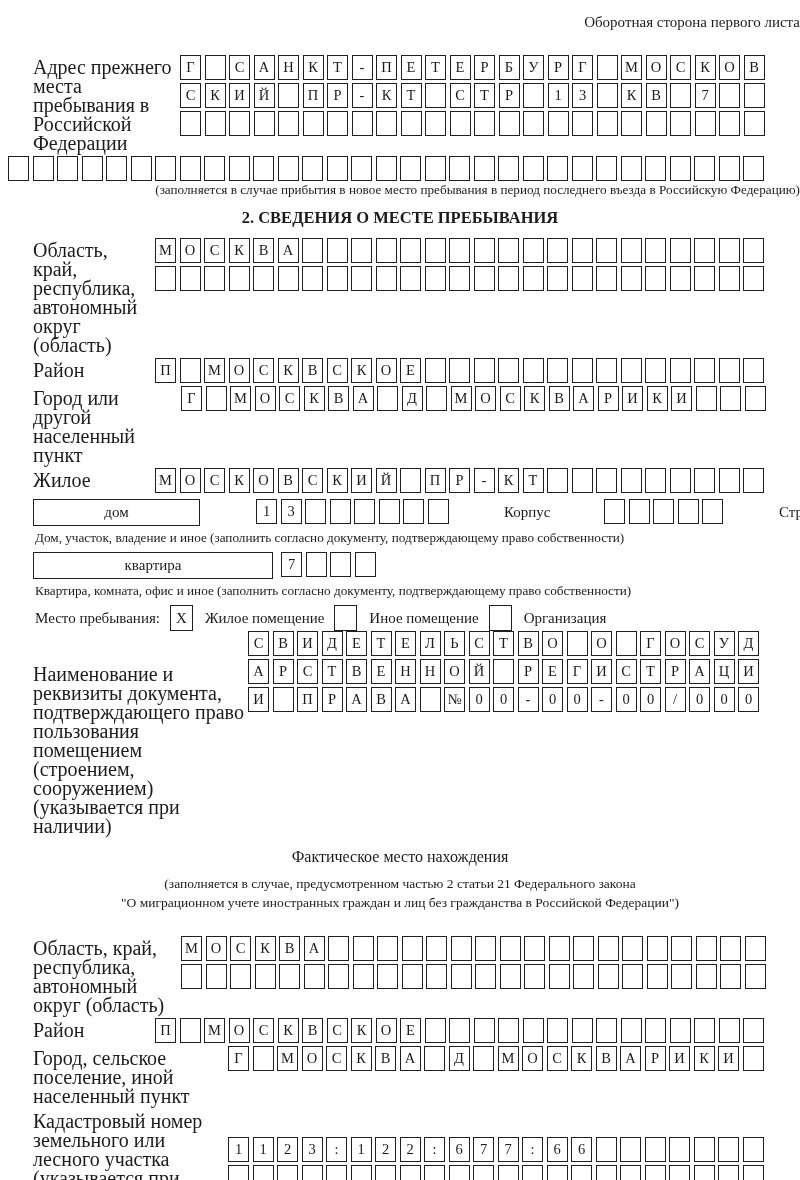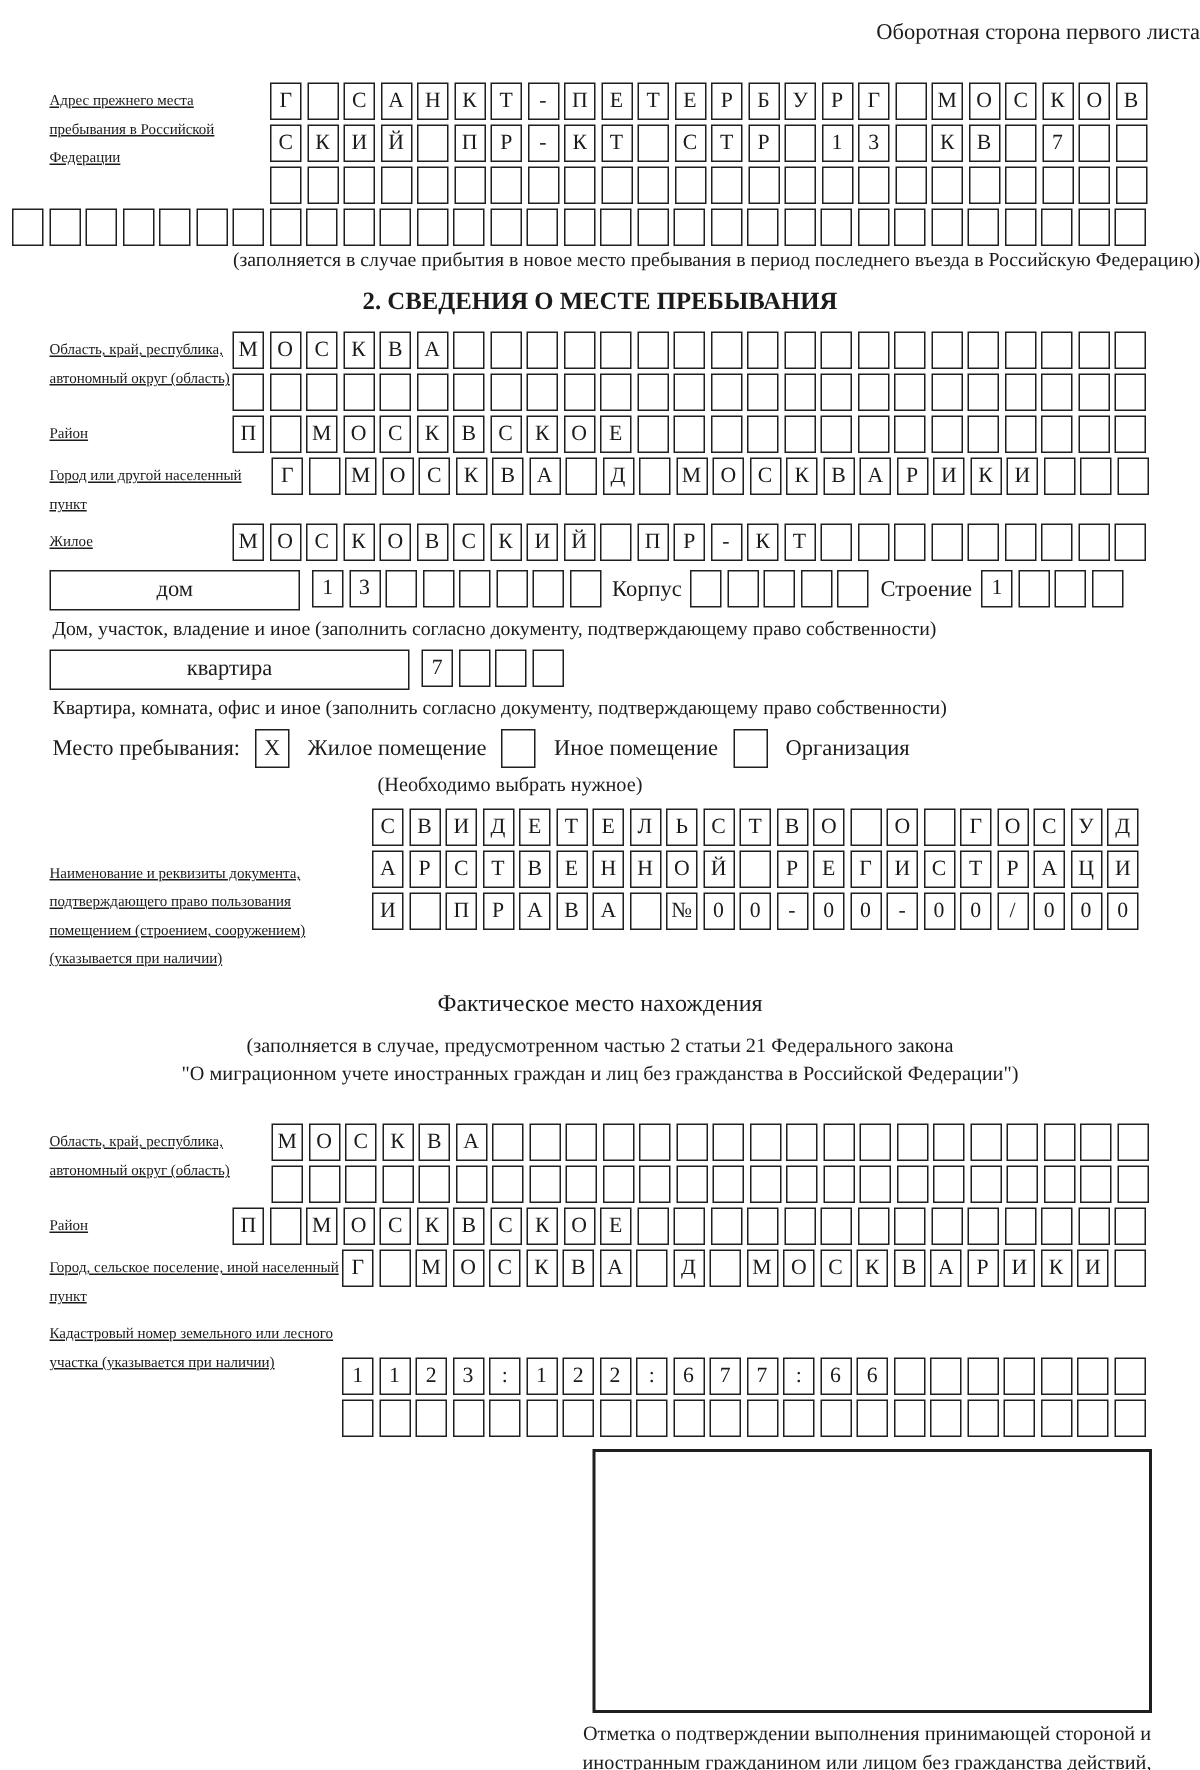--- a/index.html
+++ b/index.html
@@ -1,20 +1,20 @@
 <!DOCTYPE html>
 <html><head>
 <meta charset="utf-8">
 <style>
   html,body{margin:0;padding:0;background:#ffffff;}
   body{width:800px;height:1180px;font-family:"Liberation Serif","DejaVu Serif",serif;color:#1b1b1b;position:relative;overflow:hidden;}
   .page{padding-top:14px;}
   .header-note{text-align:right;font-size:15px;margin-bottom:24px;}
   .frow{display:flex;align-items:flex-start;margin-left:33px;margin-bottom:3px;}
-  .flabel{font-size:10px;line-height:19px;padding-top:3px;flex:none;text-decoration:underline;}
+  .flabel{font-size:20px;line-height:19px;padding-top:3px;flex:none;}
   .w125{width:147px;} .w122{width:122px;} .w148{width:148px;} .w195{width:195px;} .w215{width:215px;margin-top:31px;}
   .rows{flex:none;}
   .boxrow{display:flex;}
   .boxrow + .boxrow{margin-top:3px;}
   .cell{width:21px;height:25px;border:1.5px solid #1f1f1f;box-sizing:border-box;margin-right:3.5px;display:flex;align-items:center;justify-content:center;font-size:14.5px;flex:none;}
   .fullrow{margin-left:8px;margin-top:3px;}
   .caption{font-size:13.2px;line-height:17px;}
   .center{text-align:right;}
   .cap-left{margin-left:35px;margin-top:2px;margin-bottom:6px;}
   .sec-title{font-weight:bold;font-size:16.5px;text-align:center;margin:10px 0 10px 0;}
@@ -304,21 +304,21 @@
         <span class="cell"></span>
         <span class="cell"></span>
         <span class="cell"></span>
         <span class="cell"></span>
         <span class="cell"></span>
         <span class="cell"></span>
         <span class="cell"></span>
       </div>
   </div>
 
-  <div class="frow" style="margin-top:6px;">
+  <div class="frow" style="margin-top:6px;gap:48px;">
     <div class="labelbox housebox">дом</div>
     <div class="boxrow">
         <span class="cell">1</span>
         <span class="cell">3</span>
         <span class="cell"></span>
         <span class="cell"></span>
         <span class="cell"></span>
         <span class="cell"></span>
         <span class="cell"></span>
         <span class="cell"></span>
@@ -354,21 +354,20 @@
 
   <div class="stayrow">
     <span class="txt">Место пребывания:</span>
     <span class="chk">X</span>
     <span class="txt">Жилое помещение</span>
     <span class="chk"></span>
     <span class="txt">Иное помещение</span>
     <span class="chk"></span>
     <span class="txt">Организация</span>
   </div>
-  <div class="choose-note">(Необходимо выбрать нужное)</div>
 
   <div class="frow">
     <div class="flabel w215">Наименование и реквизиты документа, подтверждающего право пользования помещением (строением, сооружением) (указывается при наличии)</div>
     <div class="rows">
       <div class="boxrow">
           <span class="cell">С</span>
           <span class="cell">В</span>
           <span class="cell">И</span>
           <span class="cell">Д</span>
           <span class="cell">Е</span>

